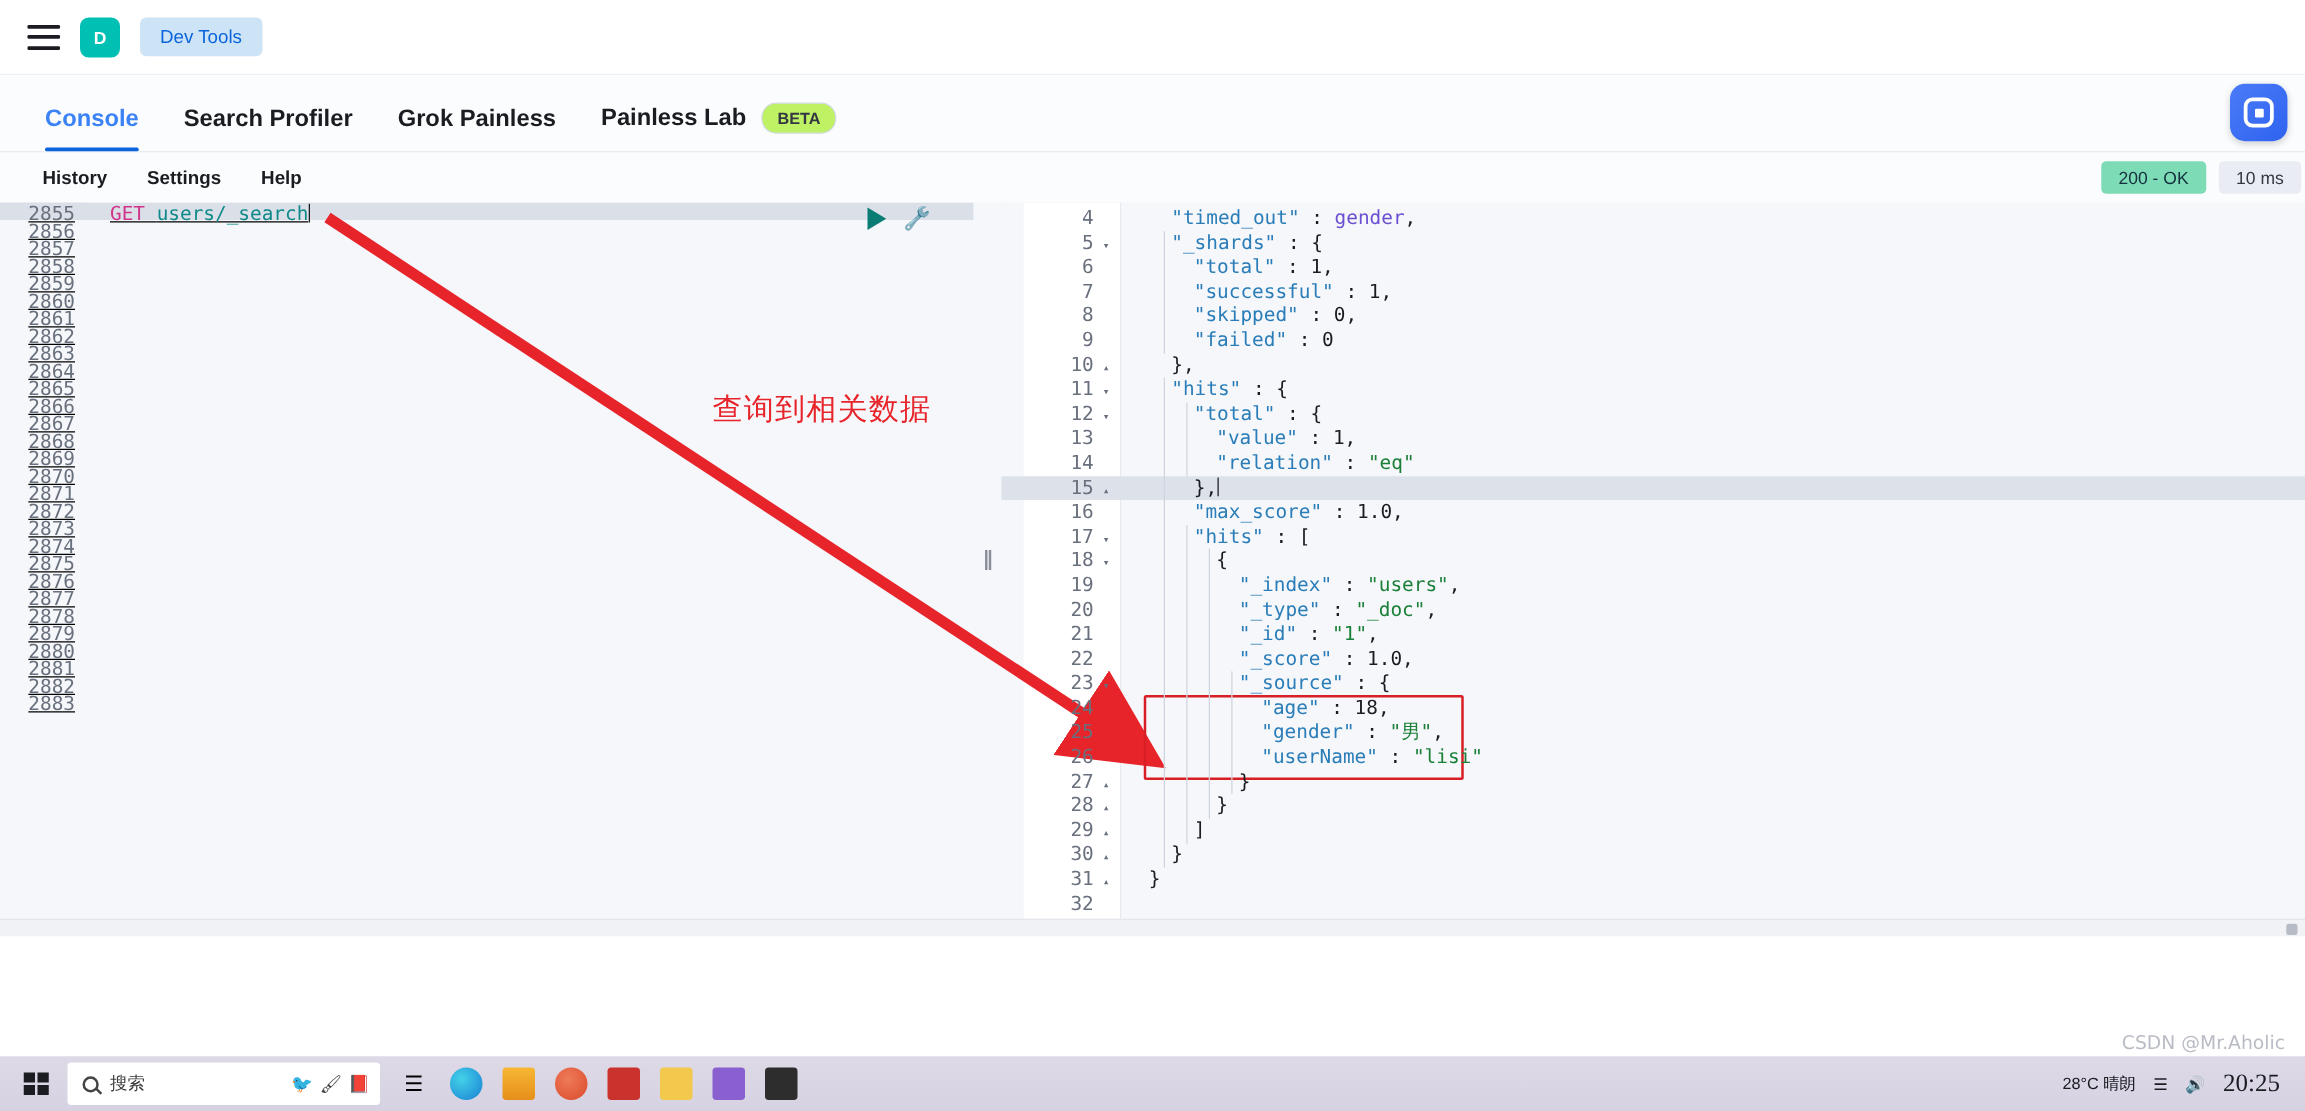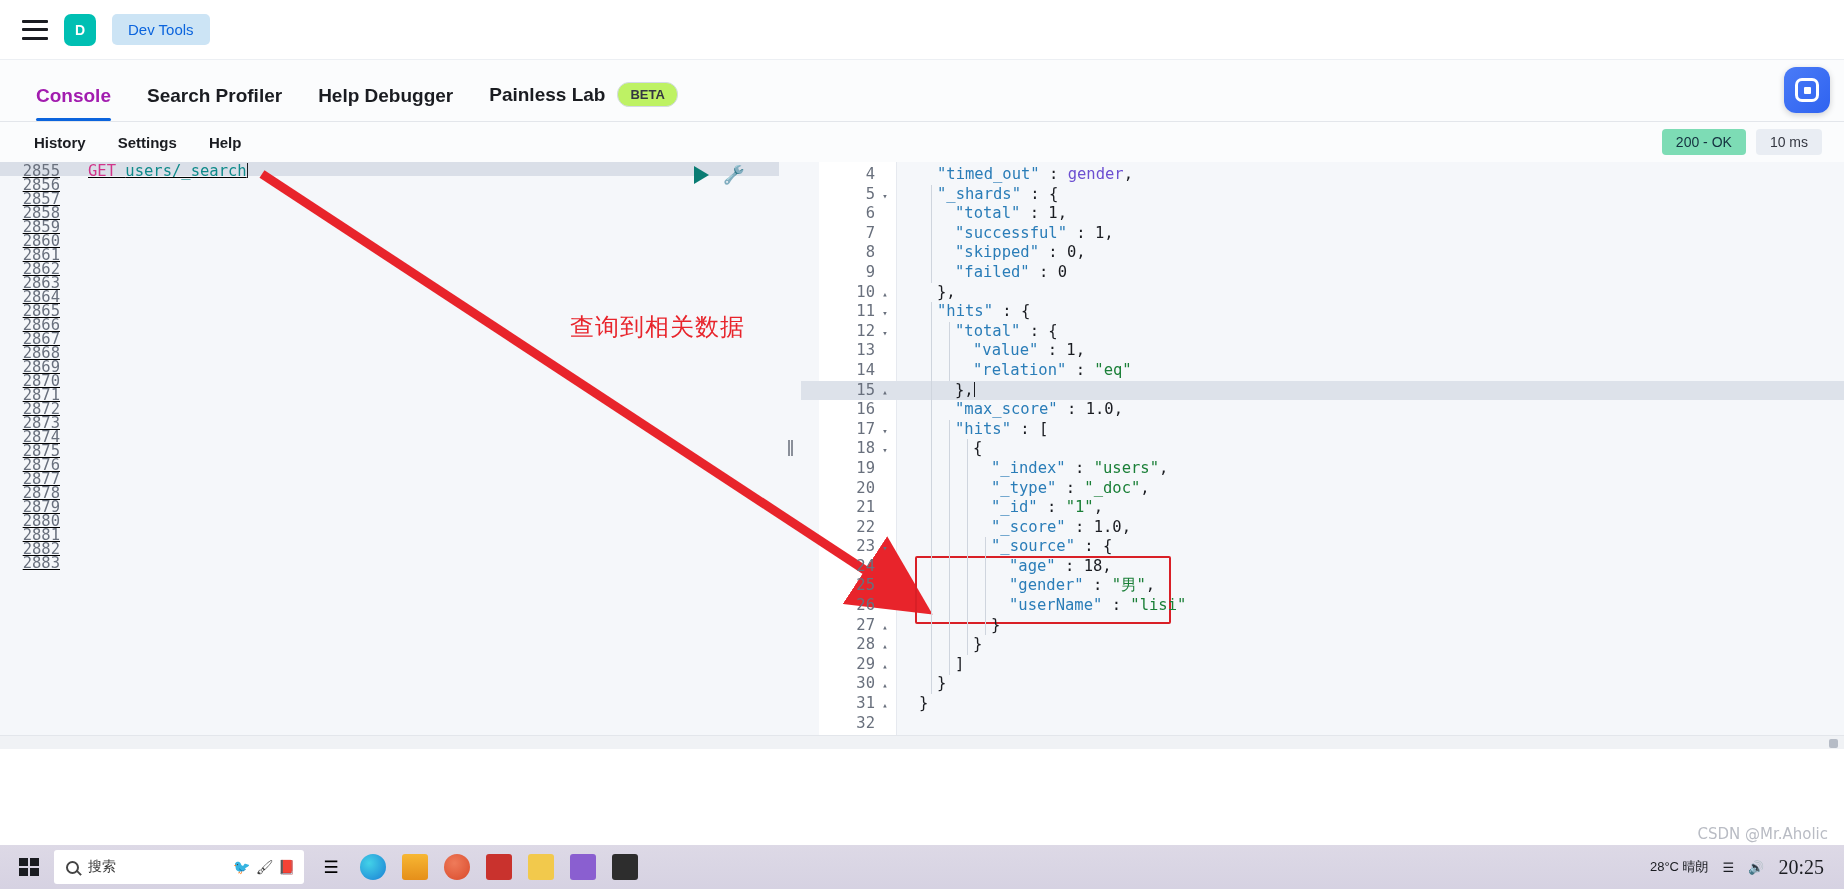--- a/index.html
+++ b/index.html
@@ -33,21 +33,21 @@
   .tabsrow {
     height: 62px; background: #fbfcfd;
     display: flex; align-items: flex-end; gap: 0;
     padding: 0 18px; border-bottom: 1px solid #e3e6eb; position: relative;
   }
   .tab {
     font-size: 19px; font-weight: 700; color: #1a1c21;
     padding: 0 18px 14px 18px; cursor: pointer; position: relative;
     display: flex; align-items: center; gap: 12px;
   }
-  .tab.active { color: #a21caf; }
+  .tab.active { color: #3b82f6; }
   .tab.active::after {
     content: ""; position: absolute; left: 18px; right: 18px; bottom: 0;
     height: 3px; background: #0b64dd; border-radius: 2px;
   }
   .beta-pill {
     font-size: 13px; font-weight: 700; color: #343741;
     background: #bef264; border: 1px solid #d3dae6;
     border-radius: 12px; padding: 4px 12px;
   }
   .helper-fab {
@@ -66,21 +66,21 @@
   
   .menurow {
     height: 40px; background: #fbfcfd;
     display: flex; align-items: center; padding: 0 18px;
     position: relative;
   }
   .menuitem {
     font-size: 15px; font-weight: 700; color: #1a1c21;
     padding: 0 16px; cursor: pointer;
   }
-  .status-wrap { position: absolute; right: 22px; display: flex; gap: 10px; align-items: center; }
+  .status-wrap { position: absolute; right: 3px; display: flex; gap: 10px; align-items: center; }
   .badge-ok {
     background: #7ddcb5; color: #14303f; font-size: 14px; font-weight: 400;
     padding: 5px 14px; border-radius: 4px;
   }
   .badge-ms {
     background: #e9edf3; color: #343741; font-size: 14px;
     padding: 5px 14px; border-radius: 4px;
   }
 
   
@@ -205,21 +205,21 @@
   </div>
 
   <div class="tabsrow">
     <div class="tab active">
       <span>Console</span>
     </div>
     <div class="tab">
       <span>Search Profiler</span>
     </div>
     <div class="tab">
-      <span>Help Debugger</span>
+      <span>Grok Painless</span>
     </div>
     <div class="tab">
       <span>Painless Lab</span>
       <span class="beta-pill">BETA</span>
     </div>
     <div class="helper-fab">
       <span class="ring">
         <span class="dot"></span>
       </span>
     </div>

